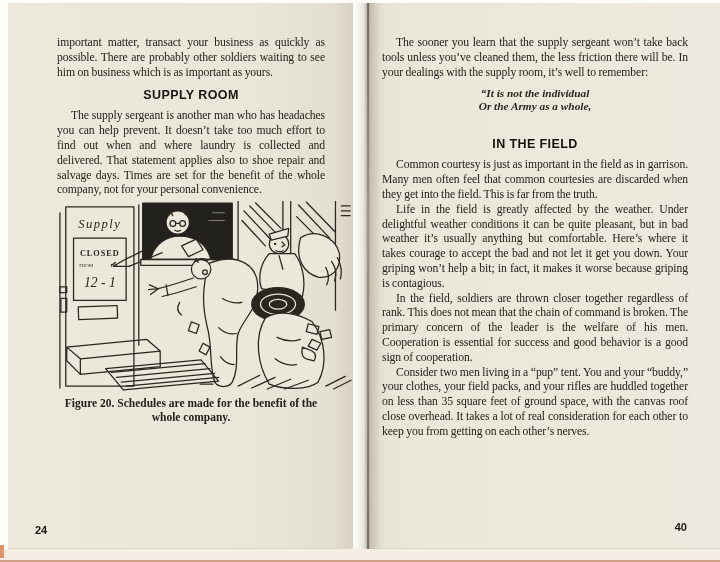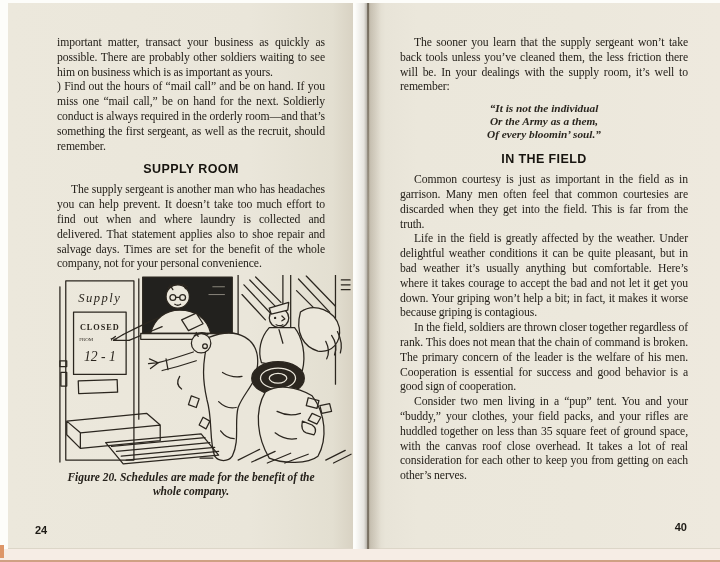--- a/index.html
+++ b/index.html
@@ -13,21 +13,21 @@
     color:#26221c;
   }
   .page-left{
     left:8px;width:345px;
     padding:33px 28px 0 49px;
     background:linear-gradient(to right,#ece8dc 0%,#eae6da 70%,#e3dfd1 94%,#d8d2c3 100%);
     border-bottom:1px solid #dcd6c8;
   }
   .page-right{
     left:368px;width:352px;
-    padding:33px 32px 0 32px;
+    padding:33px 32px 0 14px;
     background:linear-gradient(to right,#d9d3c5 0%,#e8e4d8 5%,#ebe7db 14%,#ece8dc 60%,#eee9de 100%);
     border-bottom:1px solid #dcd6c8;
   }
   .gutter{
     position:absolute;left:355px;top:3px;width:26px;height:546px;z-index:5;pointer-events:none;
     background:linear-gradient(to right,
       rgba(110,98,78,0) 0%,
       rgba(110,98,78,0.16) 34%,
       rgba(84,74,56,0.45) 48%,
       rgba(110,98,78,0.18) 60%,
@@ -58,40 +58,39 @@
   }
   .quote{
     margin:7px 0 3px 0;text-align:center;
     font-style:italic;font-weight:600;
     font-size:11.3px;line-height:13px;color:#2a261f;
   }
   .figure-block{margin:3px 0 0 0;}
   .figure-block svg{display:block;margin:0 auto;}
   .fig-caption{
     margin-top:5px;text-align:center;
-    font-style:italic;font-weight:600;
+    font-weight:600;
     font-size:11.5px;line-height:13.5px;color:#25211b;
   }
   .pagenum{
     position:absolute;font-family:"Liberation Sans","DejaVu Sans",sans-serif;
     font-weight:bold;font-size:11px;color:#1d1a15;
   }
   .pagenum-left{left:27px;top:521px;}
   .pagenum-right{right:33px;top:518px;}
 
   .ill-text{font-family:"Liberation Serif","DejaVu Serif",serif;fill:#2b261f;}
 </style>
 </head>
 <body>
 
 <div class="topstrip"></div>
 
 <div class="page page-left">
   <p class="body-par">important matter, transact your business as quickly as possible. There are probably other soldiers waiting to see him on business which is as important as yours.</p>
-  <p class="body-par">) Find out the hours of “mail call” and be on hand. If you miss one “mail call,” be on hand for the next. Soldierly conduct is always required in the orderly room—and that’s something the first sergeant, as well as the recruit, should remember.</p>
   <h2 class="sec-heading">SUPPLY ROOM</h2>
   <p class="body-par ind">The supply sergeant is another man who has headaches you can help prevent. It doesn’t take too much effort to find out when and where laundry is collected and delivered. That statement applies also to shoe repair and salvage days. Times are set for the benefit of the whole company, not for your personal convenience.</p>
 
   <figure class="figure-block" style="margin:3px 0 0 0;">
     <svg viewBox="0 0 304 196" width="296" height="191">
       <g stroke="#2b261f" fill="none" stroke-width="1.3" stroke-linecap="round" stroke-linejoin="round">
 
         <path d="M3,12 L3,192"></path>
         <rect x="9" y="6" width="70" height="184"></rect>
         <path d="M84,4 L84,148"></path>
@@ -171,24 +170,23 @@
     </figcaption>
   </figure>
 
   <div class="pagenum pagenum-left">24</div>
 </div>
 
 <div class="page page-right">
   <p class="body-par ind">The sooner you learn that the supply sergeant won’t take back tools unless you’ve cleaned them, the less friction there will be. In your dealings with the supply room, it’s well to remember:</p>
   <div class="quote">
     <div>“It is not the individual</div>
-    <div>Or the Army as a them,</div>
-    <div>Of every bloomin’ soul.”</div>
+    <div>Or the Army as a whole,</div>
   </div>
-  <h2 class="sec-heading" style="margin-top:11px;">IN THE FIELD</h2>
+  <h2 class="sec-heading" style="margin-top:24px;">IN THE FIELD</h2>
   <p class="body-par ind">Common courtesy is just as important in the field as in garrison. Many men often feel that common courtesies are discarded when they get into the field. This is far from the truth.</p>
   <p class="body-par ind">Life in the field is greatly affected by the weather. Under delightful weather conditions it can be quite pleasant, but in bad weather it’s usually anything but comfortable. Here’s where it takes courage to accept the bad and not let it get you down. Your griping won’t help a bit; in fact, it makes it worse because griping is contagious.</p>
   <p class="body-par ind">In the field, soldiers are thrown closer together regardless of rank. This does not mean that the chain of command is broken. The primary concern of the leader is the welfare of his men. Cooperation is essential for success and good behavior is a good sign of cooperation.</p>
   <p class="body-par ind">Consider two men living in a “pup” tent. You and your “buddy,” your clothes, your field packs, and your rifles are huddled together on less than 35 square feet of ground space, with the canvas roof close overhead. It takes a lot of real consideration for each other to keep you from getting on each other’s nerves.</p>
 
   <div class="pagenum pagenum-right">40</div>
 </div>
 
 <div class="gutter"></div>
 <div class="gutter-core"></div>

